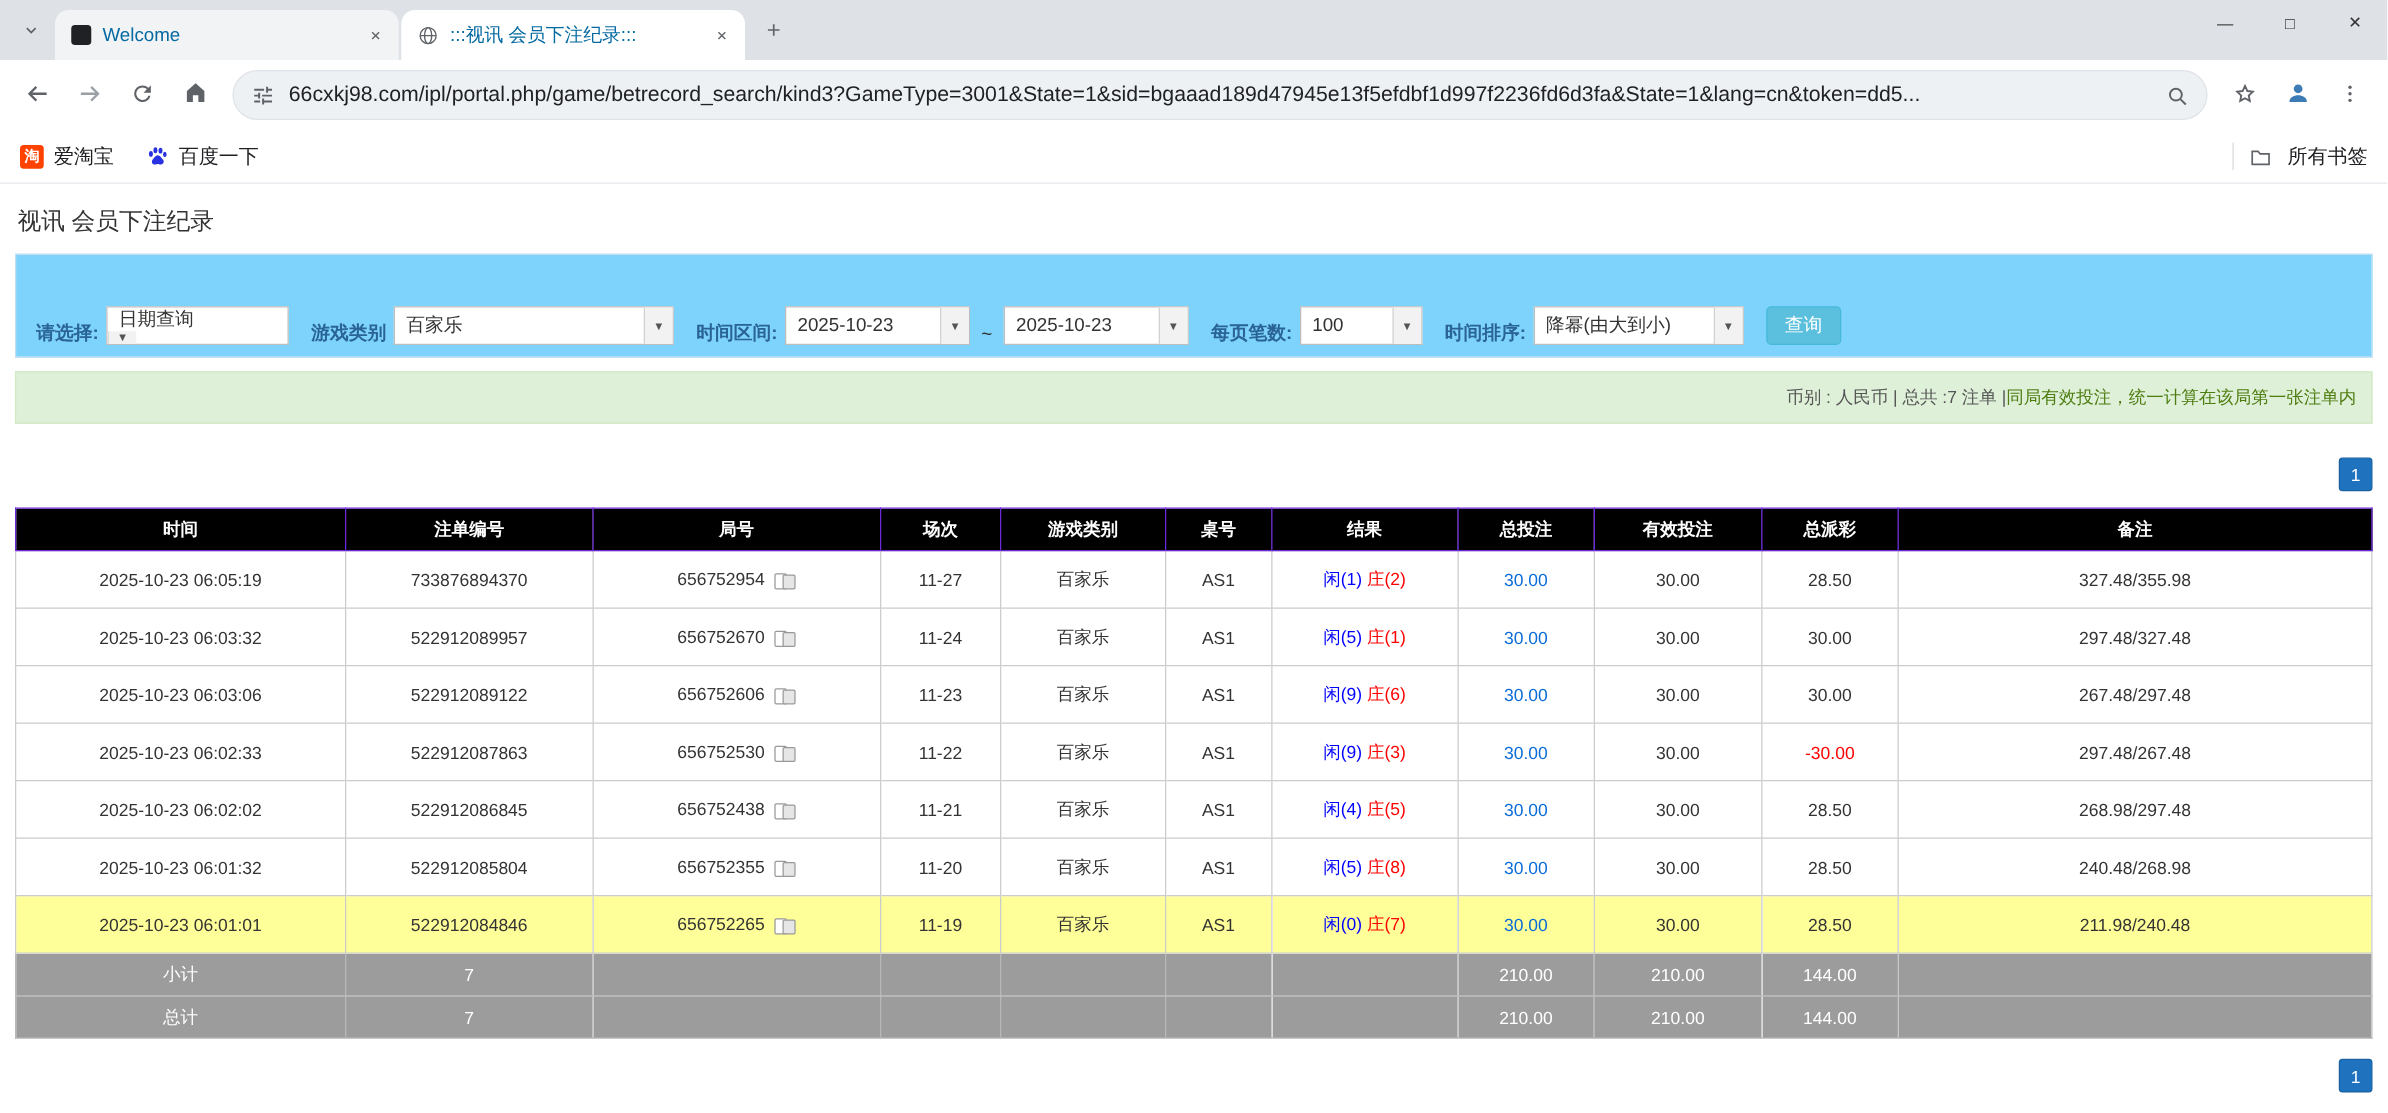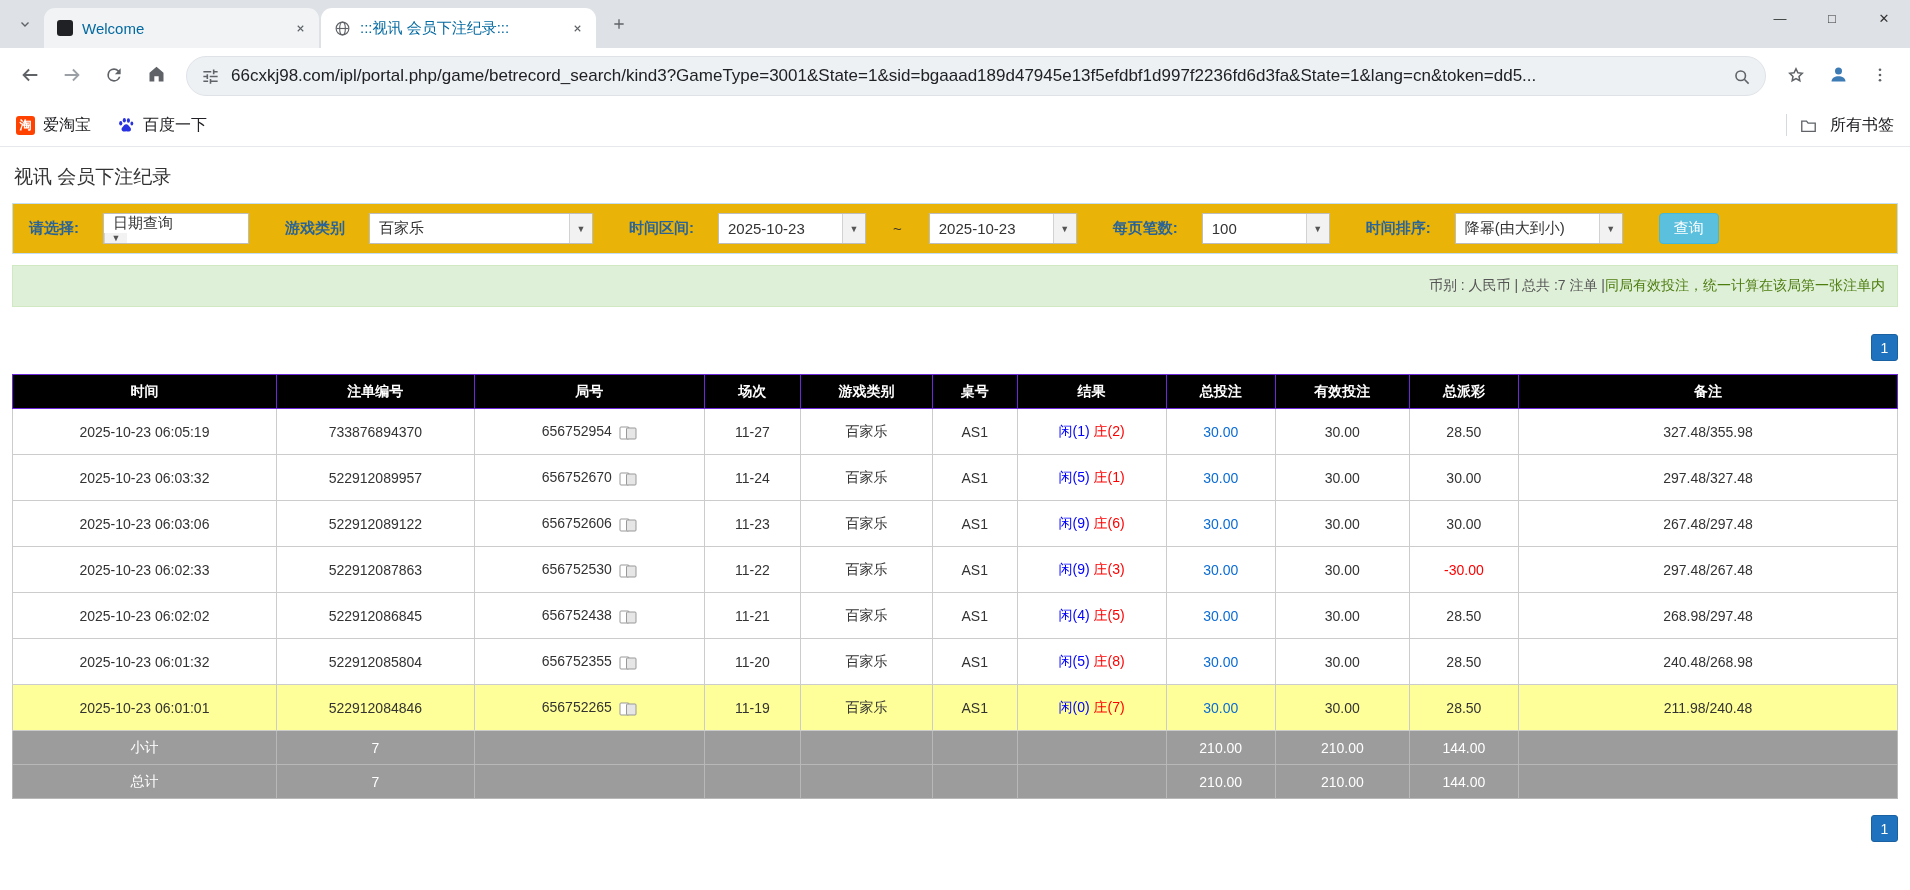--- a/index.html
+++ b/index.html
@@ -27,28 +27,28 @@
   .bookmarks { height: 43px; background: #fff; border-bottom: 1px solid #e6e8eb; display: flex; align-items: center; padding: 0 16px; gap: 26px; font-size: 16px; color: #202124; }
   .bm { display: flex; align-items: center; gap: 8px; cursor: pointer; }
   .taobao-ic { width: 19px; height: 19px; background: #ff4200; border-radius: 3px; color: #fff; font-size: 12px; font-weight: bold; display: flex; align-items: center; justify-content: center; }
   .bm-right { margin-left: auto; display: flex; align-items: center; gap: 12px; }
   .bm-sep { width: 1px; height: 22px; background: #d7dadd; }
 
   
   .page { padding: 0 12px; }
   .page-title { font-size: 19px; font-weight: 400; color: #333; margin: 17px 2px 13px; }
 
-  .filterbar { background: #eab308; border: 1px solid #c3def0; display: flex; align-items: center; padding: 9px 14px; gap: 24px; }
+  .filterbar { background: #7dd3fc; border: 1px solid #c3def0; display: flex; align-items: flex-end; padding: 9px 14px; gap: 6px; }
   .flabel { color: #2a6496; font-weight: bold; font-size: 15px; margin-left: 12px; white-space: nowrap; }
   .flabel.first { margin-left: 2px; }
   .tilde { color: #333; font-size: 15px; margin: 0 3px; }
   .combo { display: flex; align-items: stretch; background: #fff; border: 1px solid #bdbdbd; height: 31px; cursor: pointer; }
   .combo-text { display: flex; align-items: center; padding: 0 9px; font-size: 15px; color: #333; flex: 1; white-space: nowrap; overflow: hidden; }
   .combo-arrow { width: 23px; background: #f2f2f2; border-left: 1px solid #d2d2d2; display: flex; align-items: center; justify-content: center; color: #555; font-size: 9px; flex: none; }
-  .w-query { width: 146px; flex-direction: column; } .w-game { width: 224px; } .w-date { width: 148px; } .w-size { width: 128px; } .w-sort { width: 168px; }
+  .w-query { width: 146px; flex-direction: column; } .w-game { width: 224px; } .w-date { width: 148px; } .w-size { width: 98px; margin-top: 32px; } .w-sort { width: 168px; }
   .search-btn { background: #5bc0de; border: 1px solid #46b8da; color: #fff; height: 31px; padding: 0 14px; font-size: 15px; border-radius: 4px; margin-left: 12px; cursor: pointer; }
 
   .summarybar { margin-top: 11px; background: #dff0d8; border: 1px solid #d0e9c3; padding: 11px 12px; display: flex; align-items: center; justify-content: flex-end; font-size: 14px; color: #555; }
   .summary-right { color: #4d7c0f; }
 
   .pager { display: flex; justify-content: flex-end; }
   .pager.top { margin: 27px 0 13px; }
   .pager.bottom { margin: 16px 0 0; }
   .page-btn { min-width: 27px; height: 27px; background: #1f72bd; border: 1px solid #1a61a2; border-radius: 3px; color: #fff; font-size: 14px; cursor: pointer; }
 

